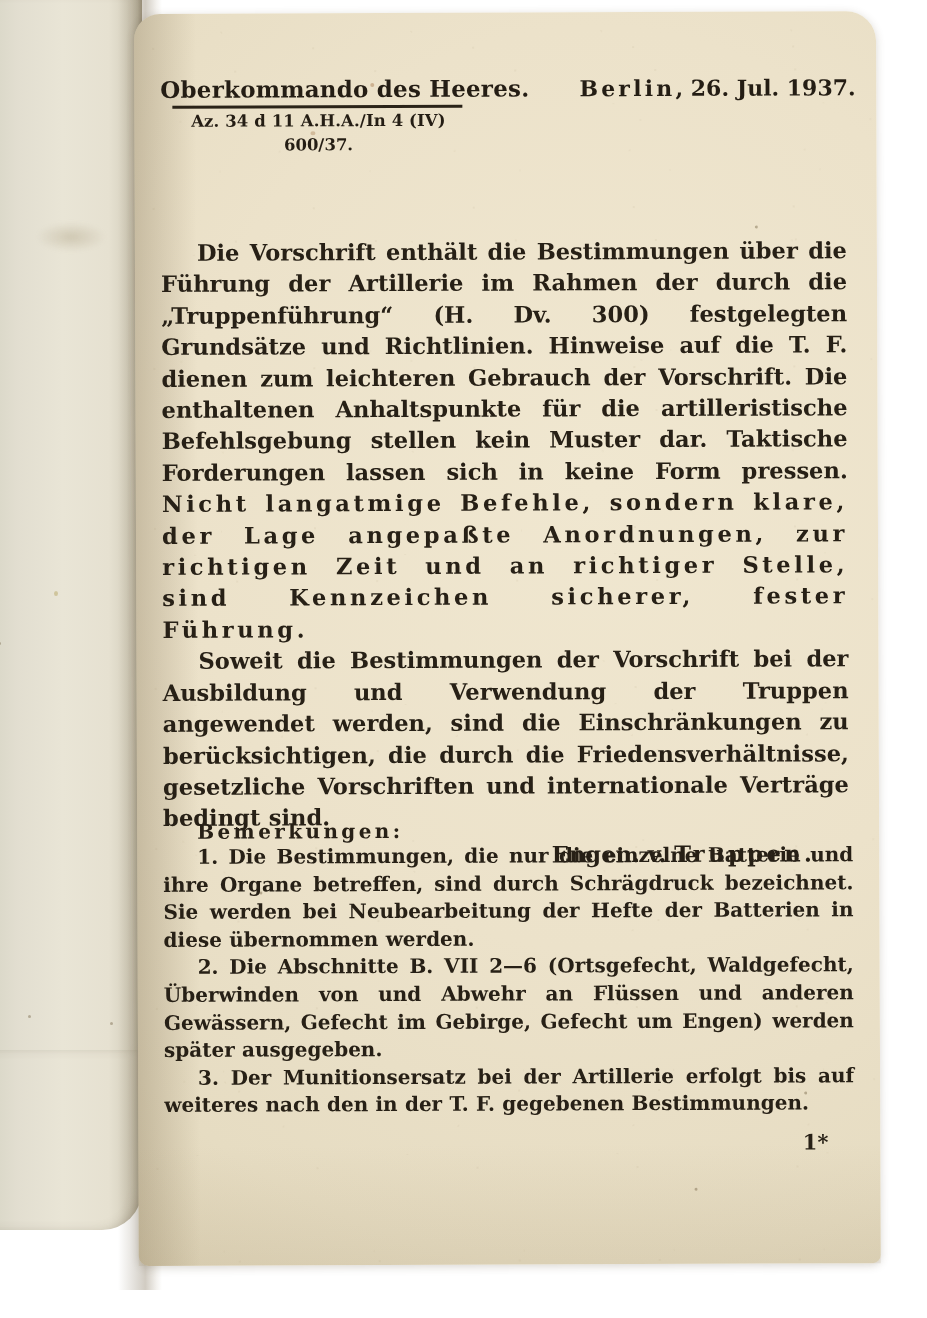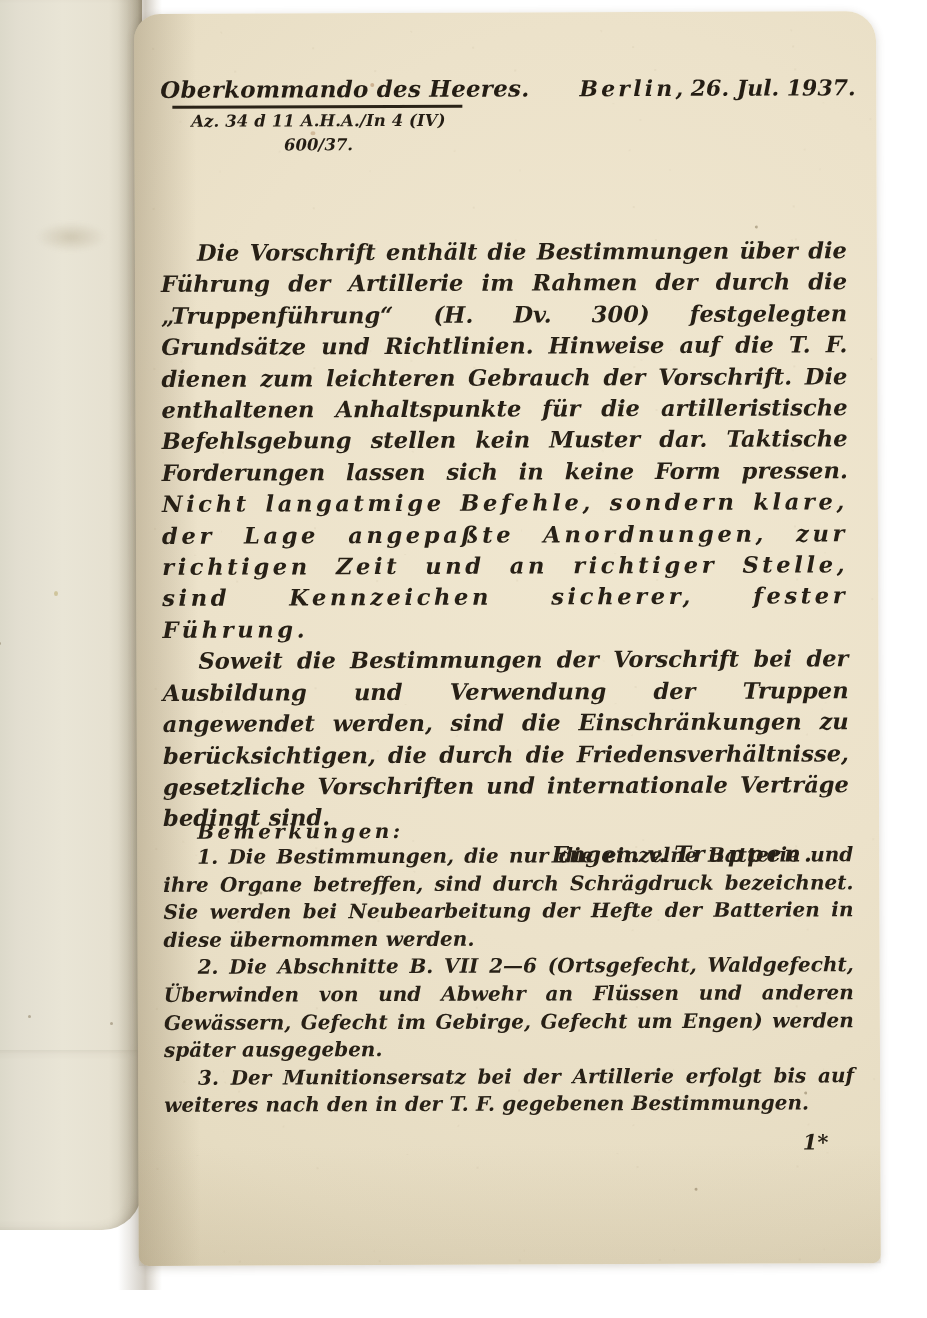--- a/index.html
+++ b/index.html
@@ -1,19 +1,19 @@
 <!DOCTYPE html>
 <html><head>
 <meta charset="utf-8">
 <style>
   html,body{margin:0;padding:0;background:#ffffff;}
   body{width:927px;height:1318px;overflow:hidden;
        font-family:"DejaVu Serif","Liberation Serif",serif;}
 
-  #scan{position:relative;width:927px;height:1318px;background:#ffffff;overflow:hidden;font-style:italic;}
+  #scan{position:relative;width:927px;height:1318px;background:#ffffff;overflow:hidden;}
 
   
   .facing-page{position:absolute;left:-10px;top:-6px;width:152px;height:1100px;
      background:
        linear-gradient(90deg,#d8d6c6 0%,#e2ded0 18%,#e9e5d6 48%,#e6e1d1 78%,#cfc9b6 97%,#b9b2a0 100%);
      border-radius:0 0 46px 0;
      box-shadow:inset -6px 0 14px -6px rgba(90,80,60,.45);}
   .facing-page.lower{top:1050px;height:180px;border-radius:0 0 40px 0;}
   .facing-smudge{position:absolute;left:46px;top:228px;width:70px;height:30px;
      background:radial-gradient(ellipse at center,rgba(150,135,100,.30),rgba(150,135,100,0) 70%);

